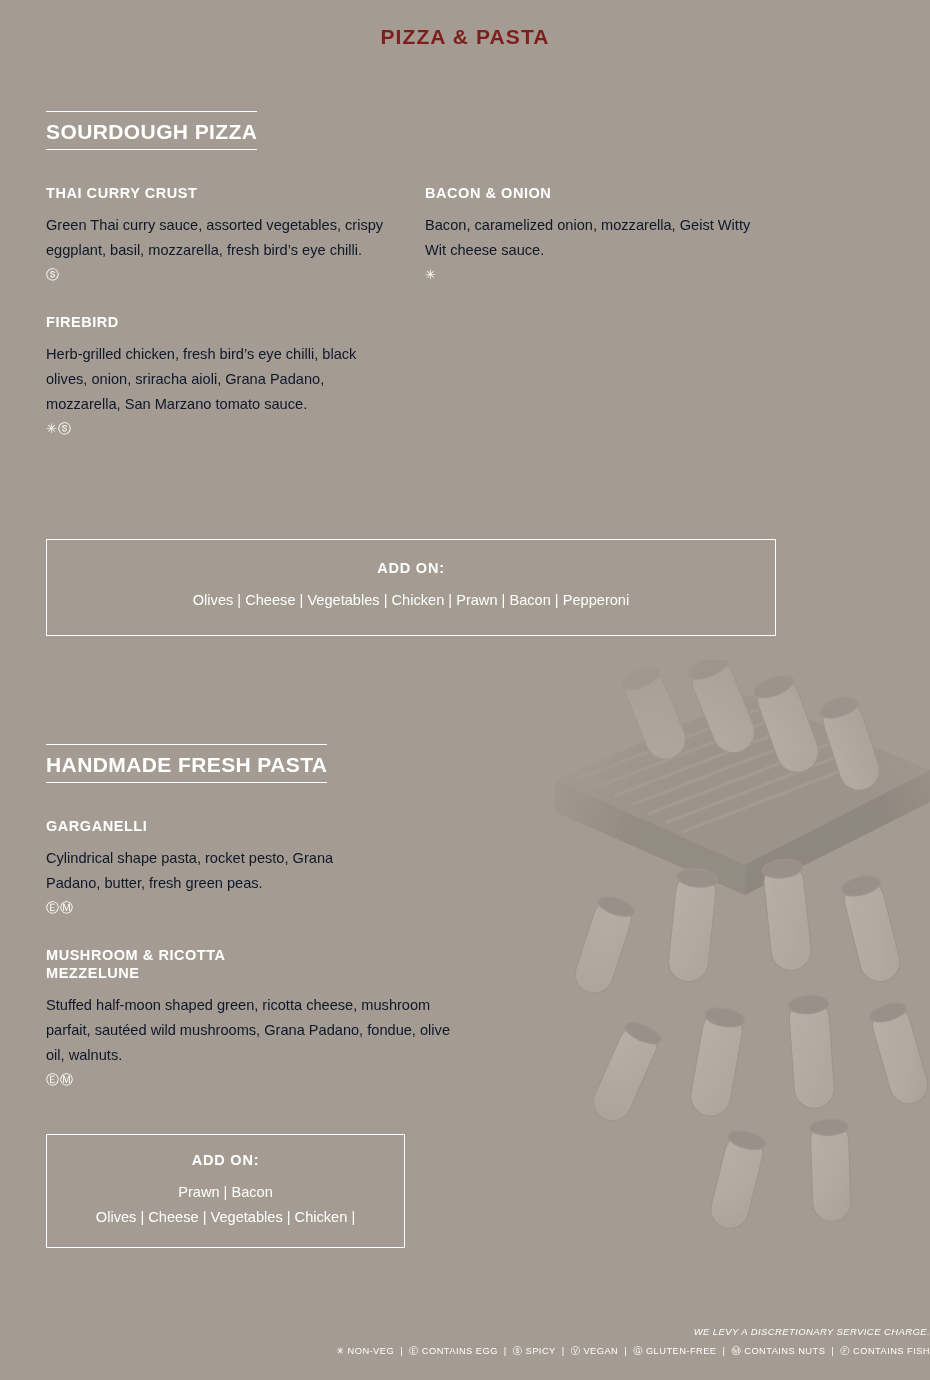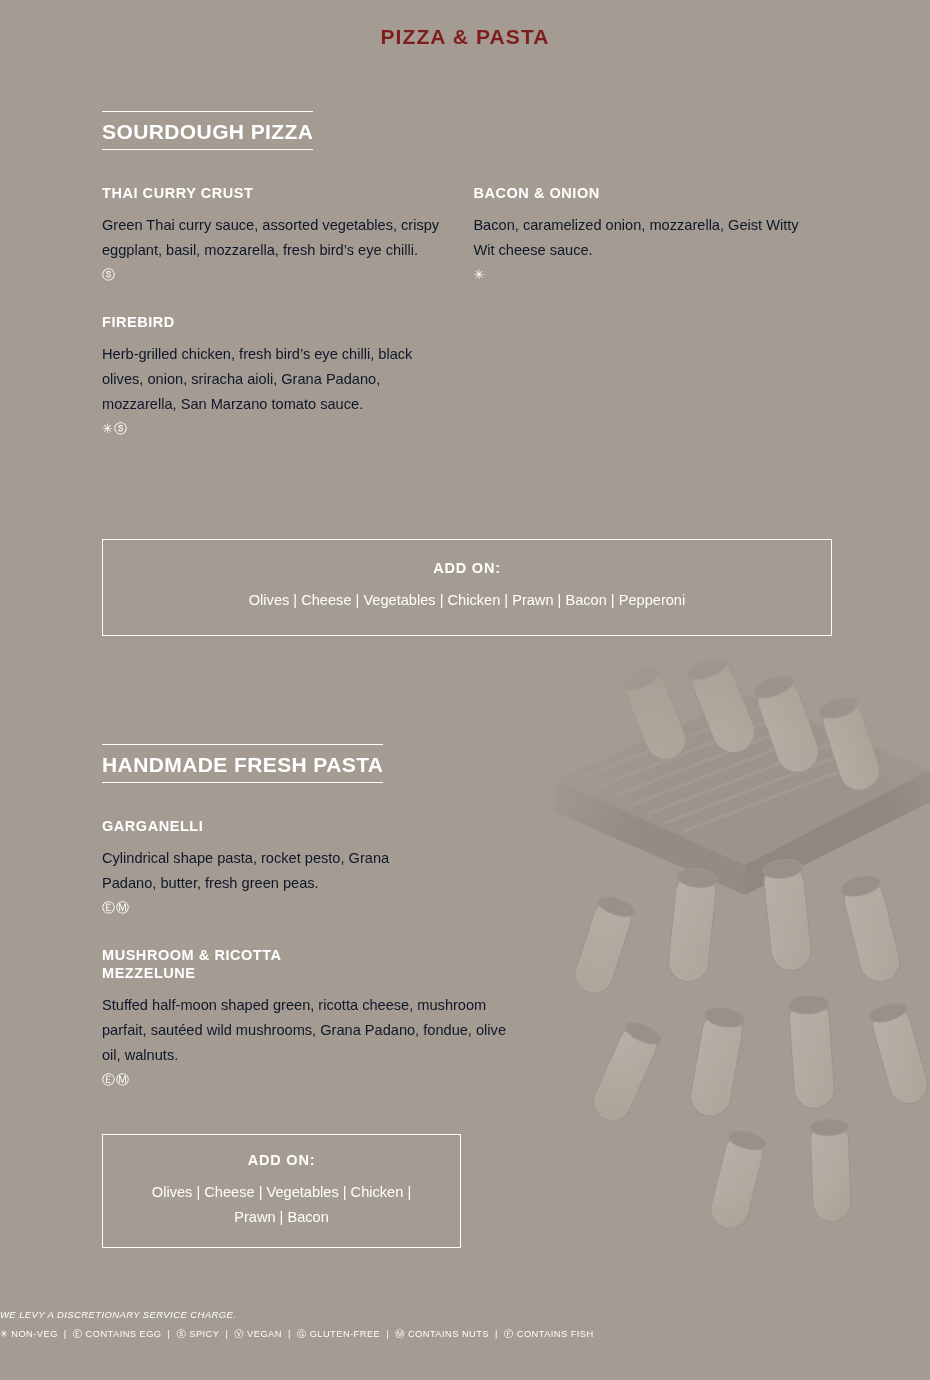--- a/index.html
+++ b/index.html
@@ -32,21 +32,21 @@
     font-weight: bold;
     letter-spacing: 1.1px;
     color: #7f1d1d;
     padding-top: 25px;
   }
 
   
   .content {
     position: relative;
     z-index: 2;
-    padding: 0 102px;
+    padding: 0 46px;
   }
 
   .section { margin-top: 62px; }
   .section.pasta { margin-top: 108px; }
 
   .section-head {
     border-top: 1px solid #ffffff;
     border-bottom: 1px solid #ffffff;
     display: inline-block;
     padding: 9px 0 7px 0;
@@ -55,22 +55,21 @@
   .section-head h2 {
     font-size: 21px;
     font-weight: bold;
     letter-spacing: 0.4px;
     color: #ffffff;
     line-height: 1;
   }
 
   .cols {
     display: flex;
-    gap: 12px;
-    justify-content: space-between;
+    gap: 4px;
   }
   .col { width: 375px; }
   .col.right { width: 370px; }
 
   .item { margin-bottom: 30px; }
   .item h3 {
     font-size: 14.5px;
     font-weight: bold;
     letter-spacing: 0.55px;
     margin-bottom: 11px;
@@ -117,22 +116,22 @@
     margin-top: 46px;
     width: 359px;
     padding: 17px 10px 18px 10px;
   }
 
   
   .footer {
     position: absolute;
     left: 0;
     right: 0;
-    bottom: 39px;
-    text-align: left;
+    bottom: 22px;
+    text-align: right;
     z-index: 3;
   }
   .footer .service {
     font-size: 9.5px;
     font-style: italic;
     letter-spacing: 0.4px;
     margin-bottom: 8px;
   }
   .footer .legend {
     font-size: 9.3px;
@@ -295,22 +294,22 @@
 
       <div class="item" style="">
         <h3 style="max-width:260px;">MUSHROOM &amp; RICOTTA MEZZELUNE</h3>
         <p style="max-width:410px;">Stuffed half-moon shaped green, ricotta cheese, mushroom parfait, sautéed wild mushrooms, Grana Padano, fondue, olive oil, walnuts.</p>
         <div class="icons">ⒺⓂ</div>
       </div>
 
       <div class="addon pasta-addon">
         <div class="addon-title">ADD ON:</div>
         <div class="addon-items">
+          <div>Prawn | Bacon</div>
           <div>Olives | Cheese | Vegetables | Chicken |</div>
-          <div>Prawn | Bacon</div>
         </div>
       </div>
     </section>
 
   </div>
 
   <div class="footer">
     <div class="service">WE LEVY A DISCRETIONARY SERVICE CHARGE.</div>
     <div class="legend"><span>✳ NON-VEG</span><span class="sep"> | </span><span>Ⓔ CONTAINS EGG</span><span class="sep"> | </span><span>ⓢ SPICY</span><span class="sep"> | </span><span>Ⓥ VEGAN</span><span class="sep"> | </span><span>Ⓖ GLUTEN-FREE</span><span class="sep"> | </span><span>Ⓜ CONTAINS NUTS</span><span class="sep"> | </span><span>Ⓕ CONTAINS FISH</span></div>
   </div>

